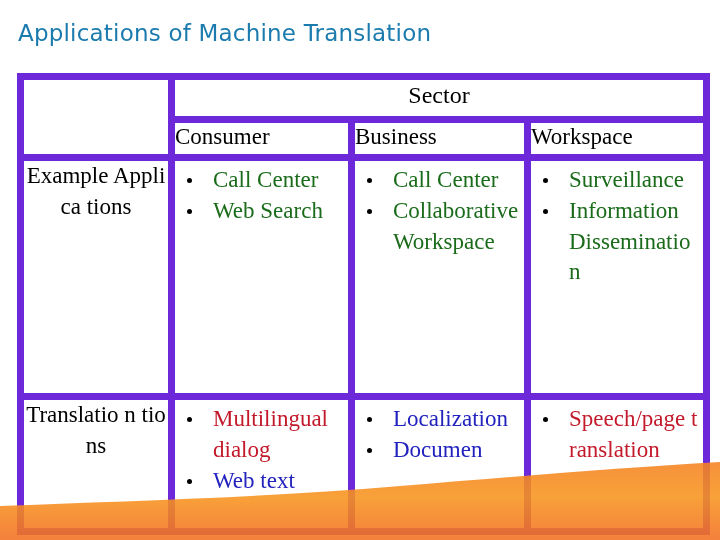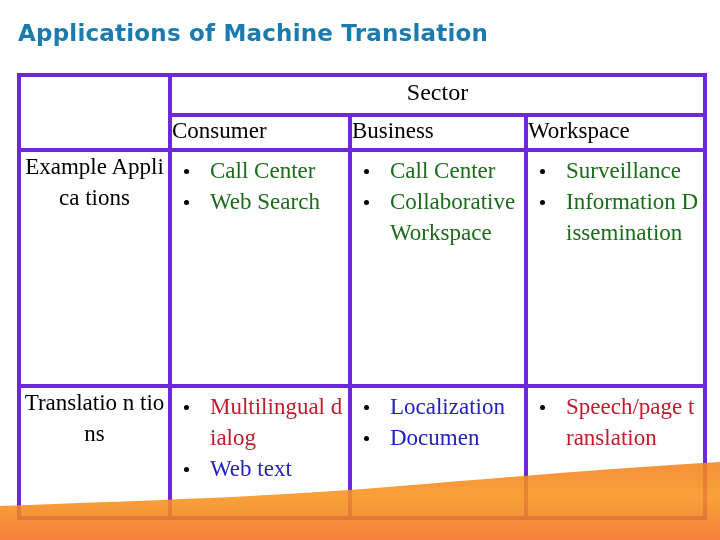--- a/index.html
+++ b/index.html
@@ -23,21 +23,21 @@
     overflow: hidden;
   }
 
   
   #slide-title {
     position: absolute;
     left: 18px;
     top: 20px;
     width: 680px;
     font-family: "DejaVu Sans", sans-serif;
-    font-weight: bold;
+    font-weight: normal;
     font-size: 23px;
     letter-spacing: 0.2px;
     color: #1B7BAE;
     white-space: nowrap;
   }
 
   
   #wave-decoration {
     position: absolute;
     left: 0;
@@ -53,21 +53,21 @@
     position: absolute;
     left: 17px;
     top: 73px;
     width: 686px;
     border-collapse: collapse;
     table-layout: fixed;
     z-index: 2;
   }
   #content-table td,
   #content-table th {
-    border: 4px solid #6d28d9;
+    border: 7px solid #6d28d9;
     padding: 0;
     vertical-align: top;
     font-weight: normal;
     background: transparent;
   }
 
   .col-label { width: 151px; }
   .col-consumer { width: 180px; }
   .col-business { width: 176px; }
   .col-government { width: 179px; }

